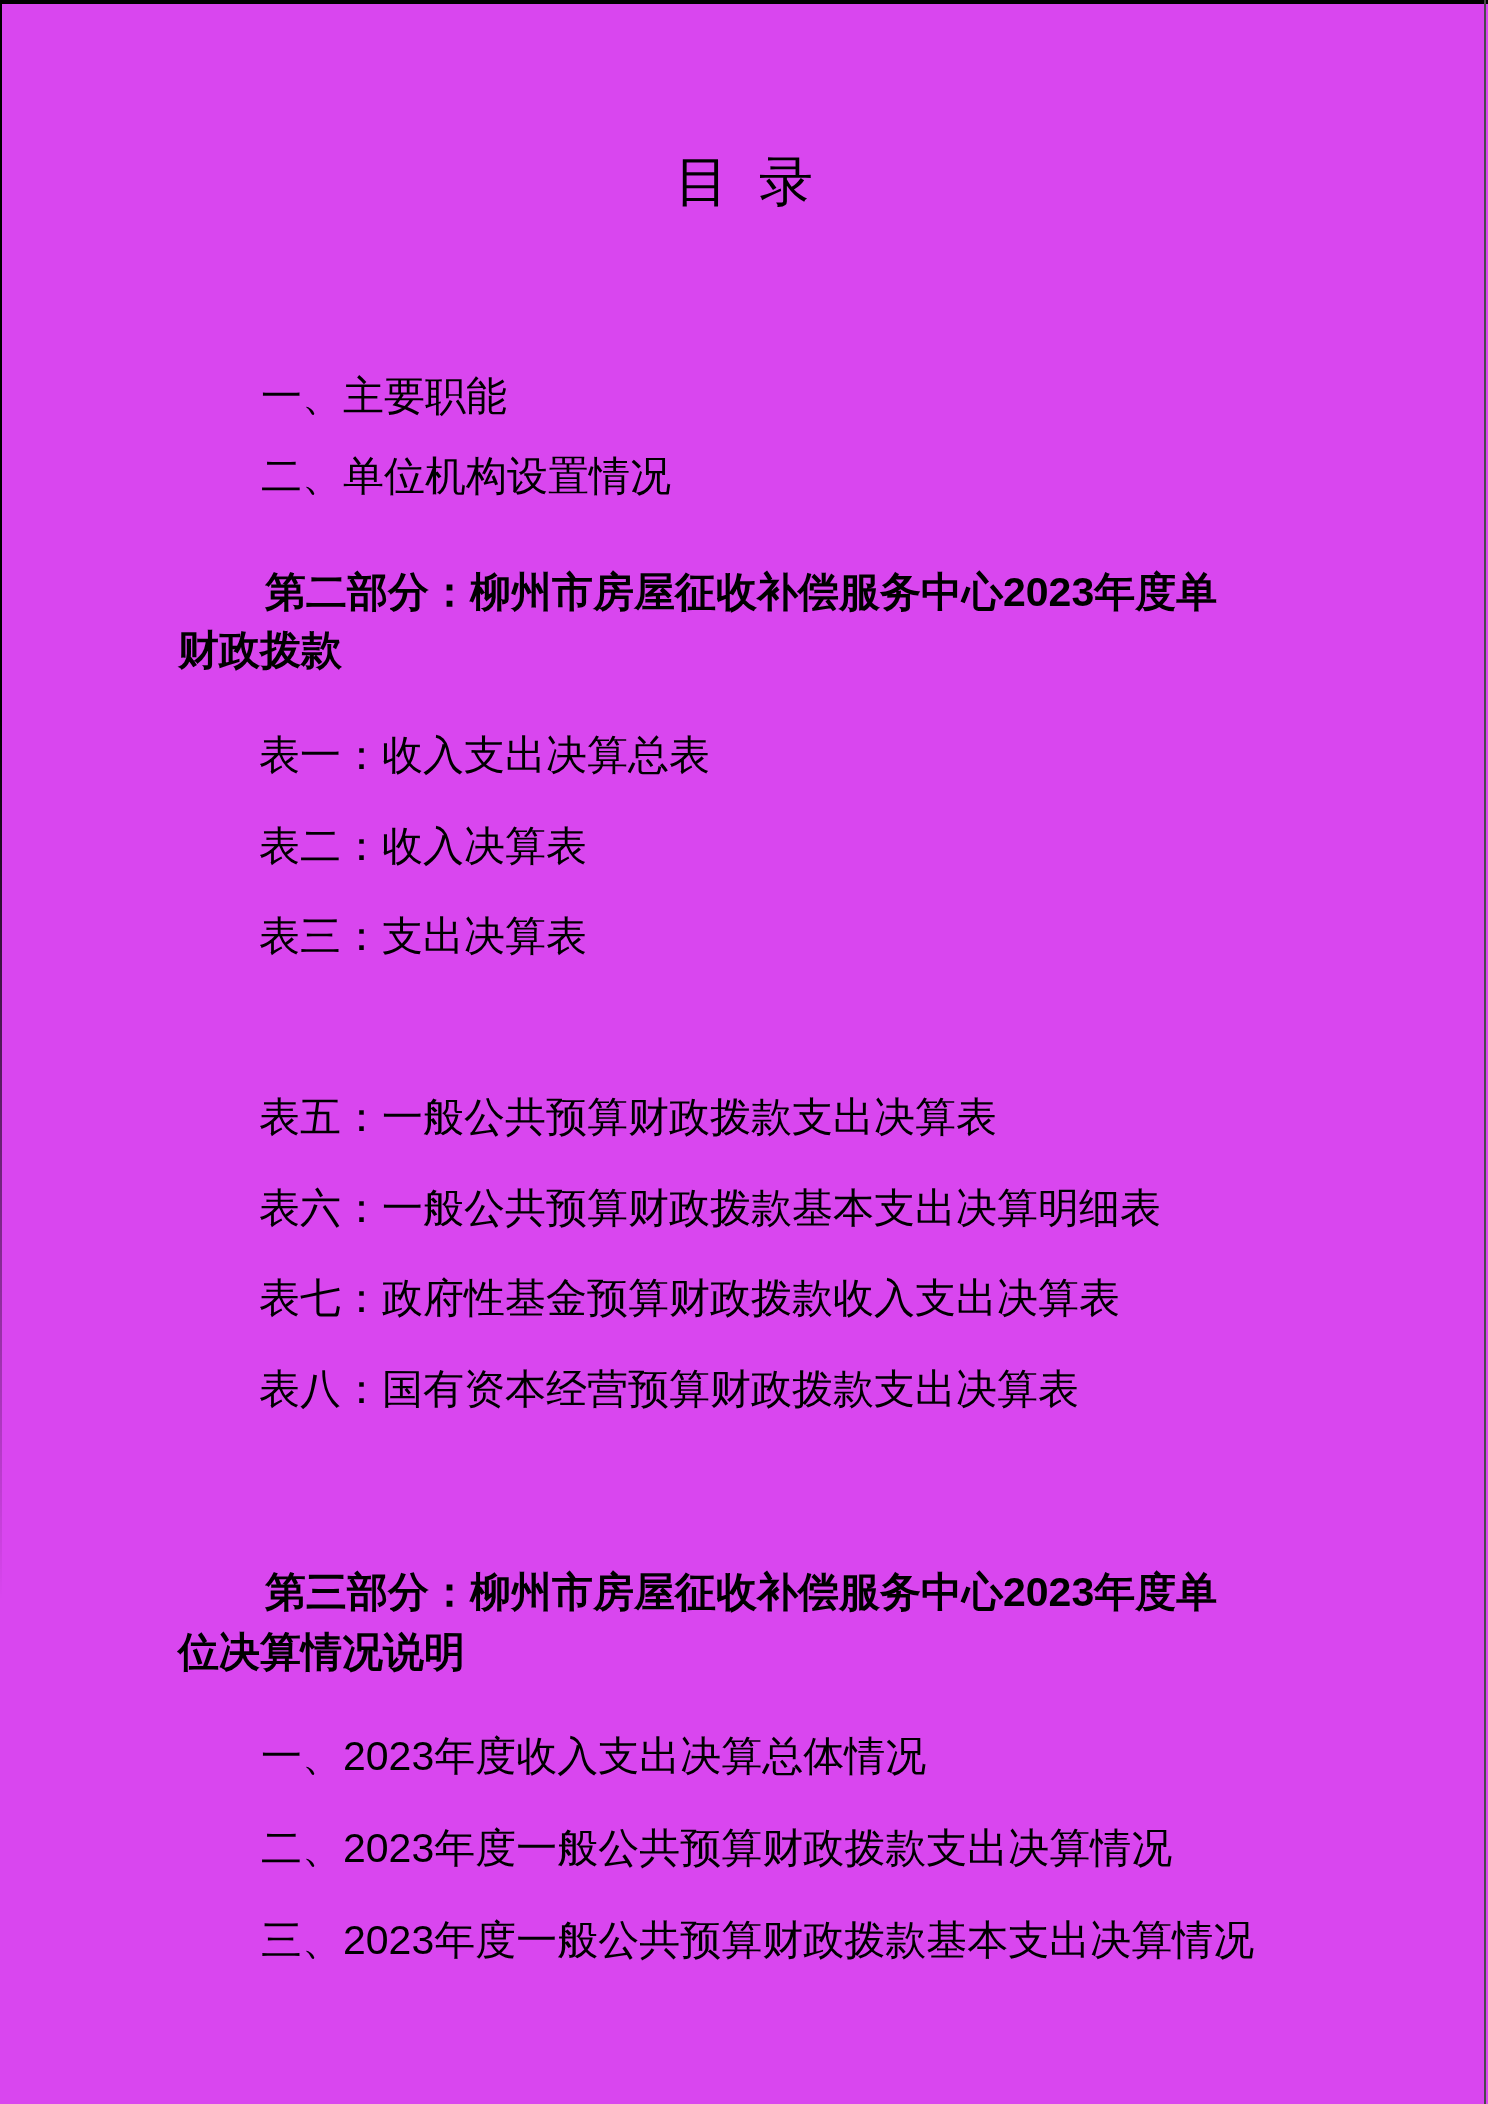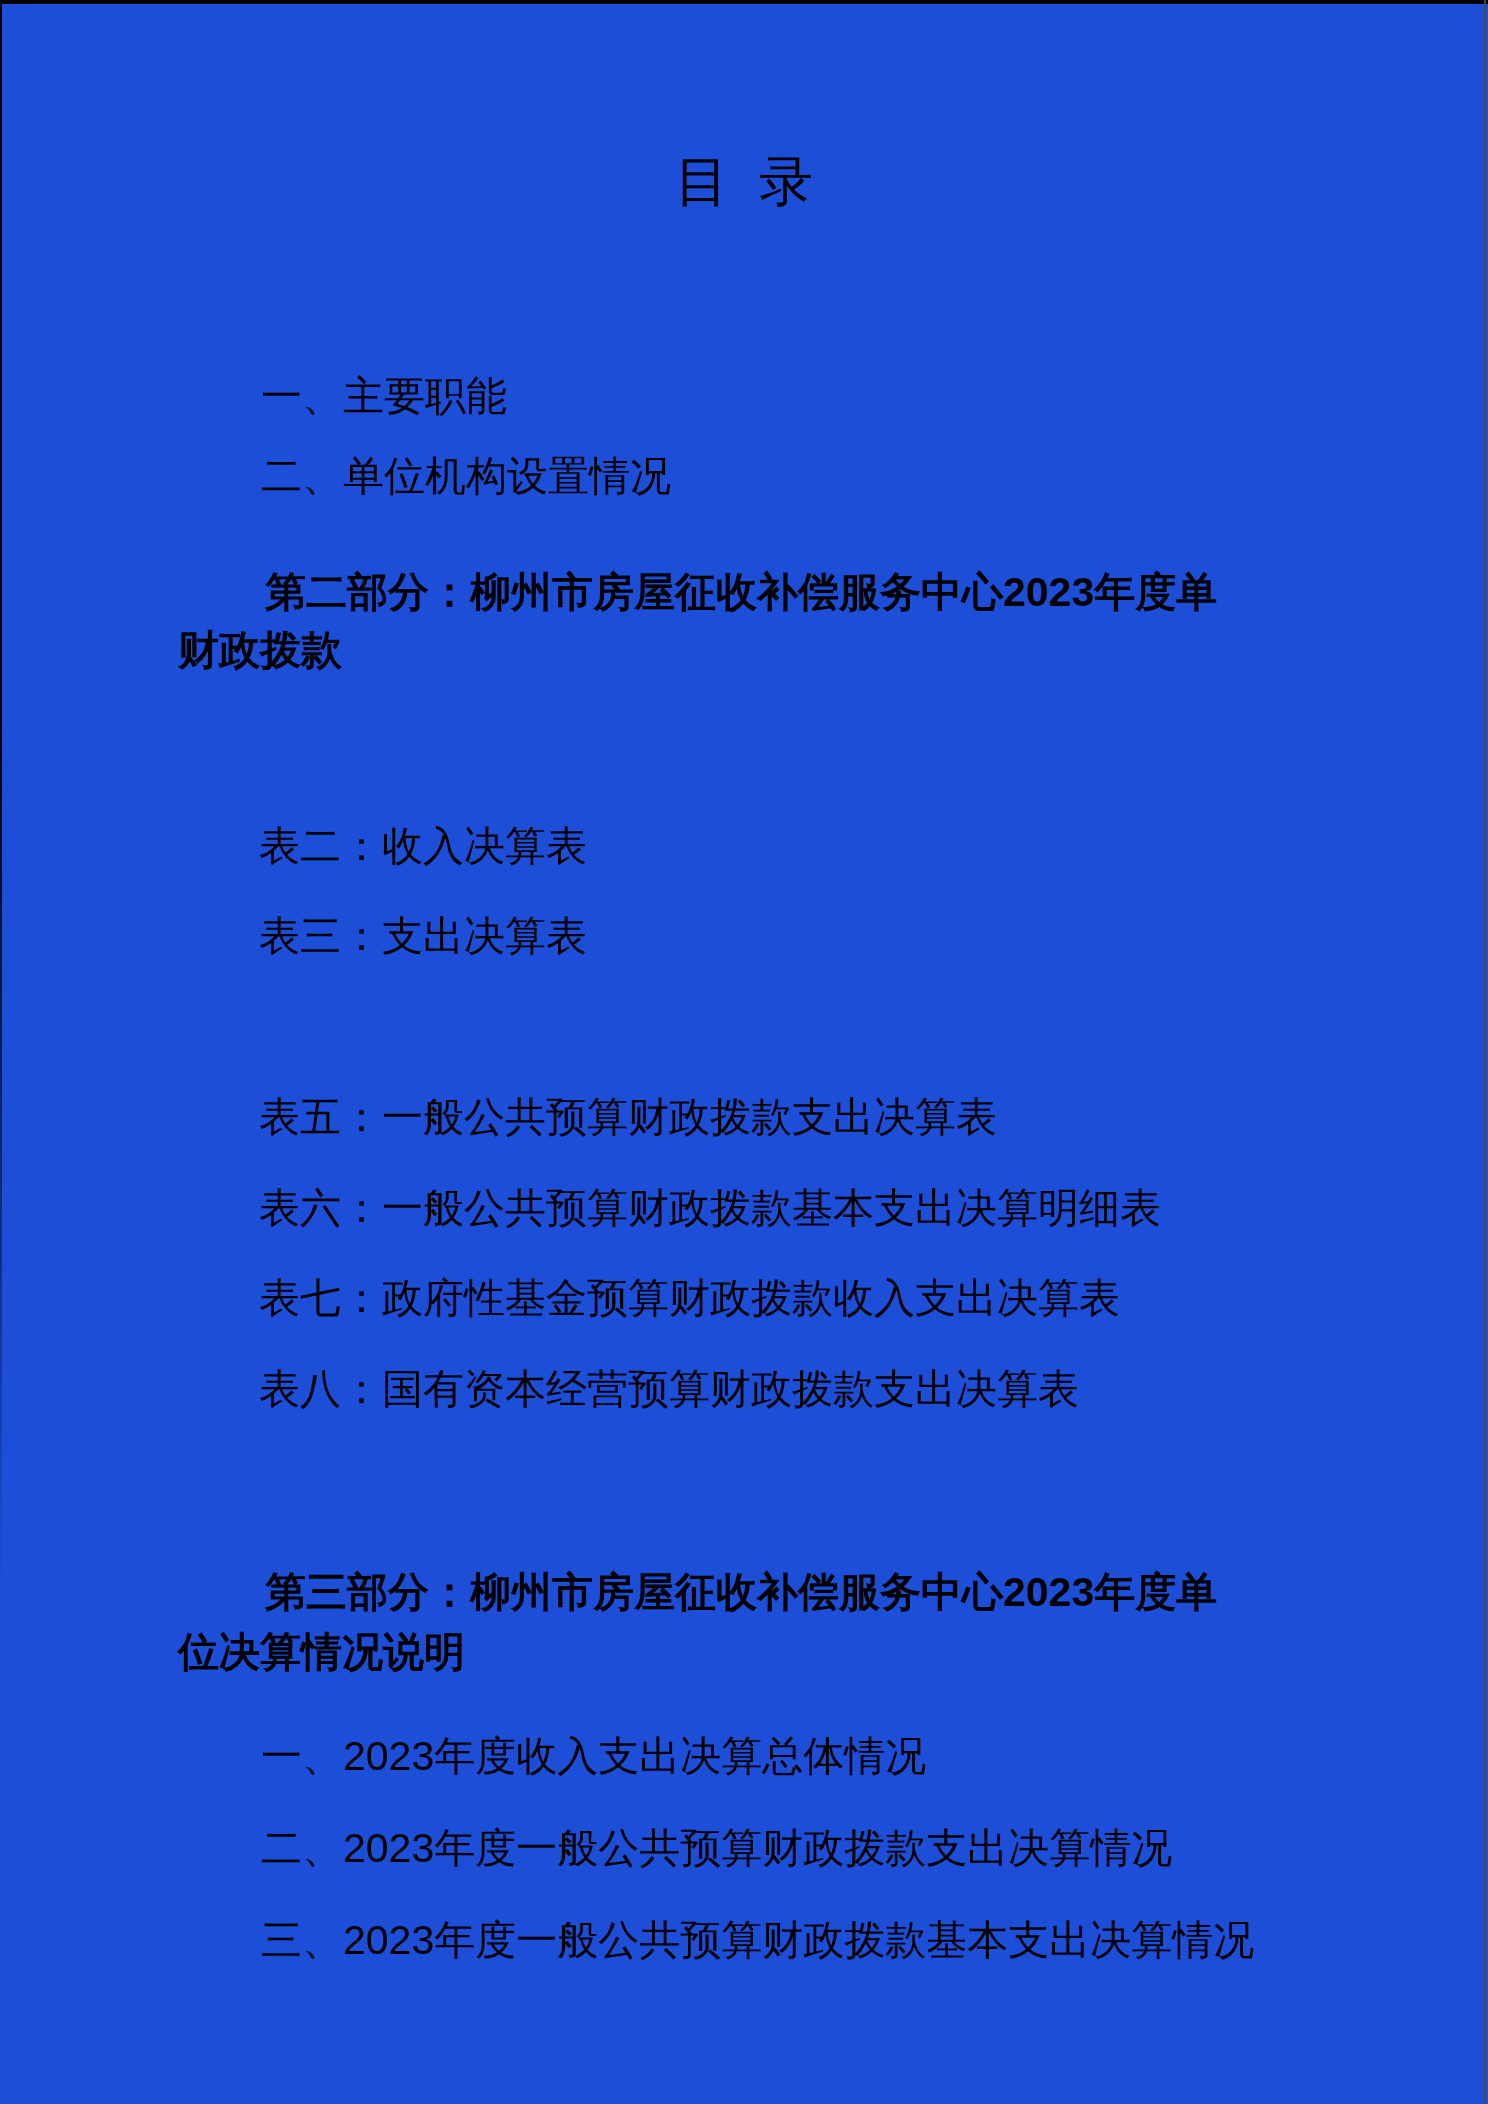--- a/index.html
+++ b/index.html
@@ -4,21 +4,21 @@
 <style>
   html, body {
     margin: 0;
     padding: 0;
     background: #ffffff;
   }
   .page {
     position: relative;
     width: 1488px;
     height: 2104px;
-    background: #1d4ed8;
+    background: #d946ef;
     overflow: hidden;
     font-family: "Liberation Sans", sans-serif;
     color: #000000;
   }
   .border-top {
     position: absolute;
     top: 0; left: 0;
     width: 1488px; height: 4px;
     background: #000000;
   }
@@ -69,20 +69,21 @@
 
 
   <div class="line" style="top:376px; left:261px">一、主要职能</div>
 
   <div class="line" style="top:456px; left:261px">二、单位机构设置情况</div>
 
   <div class="line sec-heading" style="top:572px; left:265px">第二部分：柳州市房屋征收补偿服务中心2023年度单</div>
 
   <div class="line sec-heading" style="top:630px; left:178px">财政拨款</div>
 
+  <div class="line" style="top:735px; left:259px">表一：收入支出决算总表</div>
 
   <div class="line" style="top:826px; left:259px">表二：收入决算表</div>
 
   <div class="line" style="top:916px; left:259px">表三：支出决算表</div>
 
 
   <div class="line" style="top:1097px; left:259px">表五：一般公共预算财政拨款支出决算表</div>
 
   <div class="line" style="top:1188px; left:259px">表六：一般公共预算财政拨款基本支出决算明细表</div>
 

